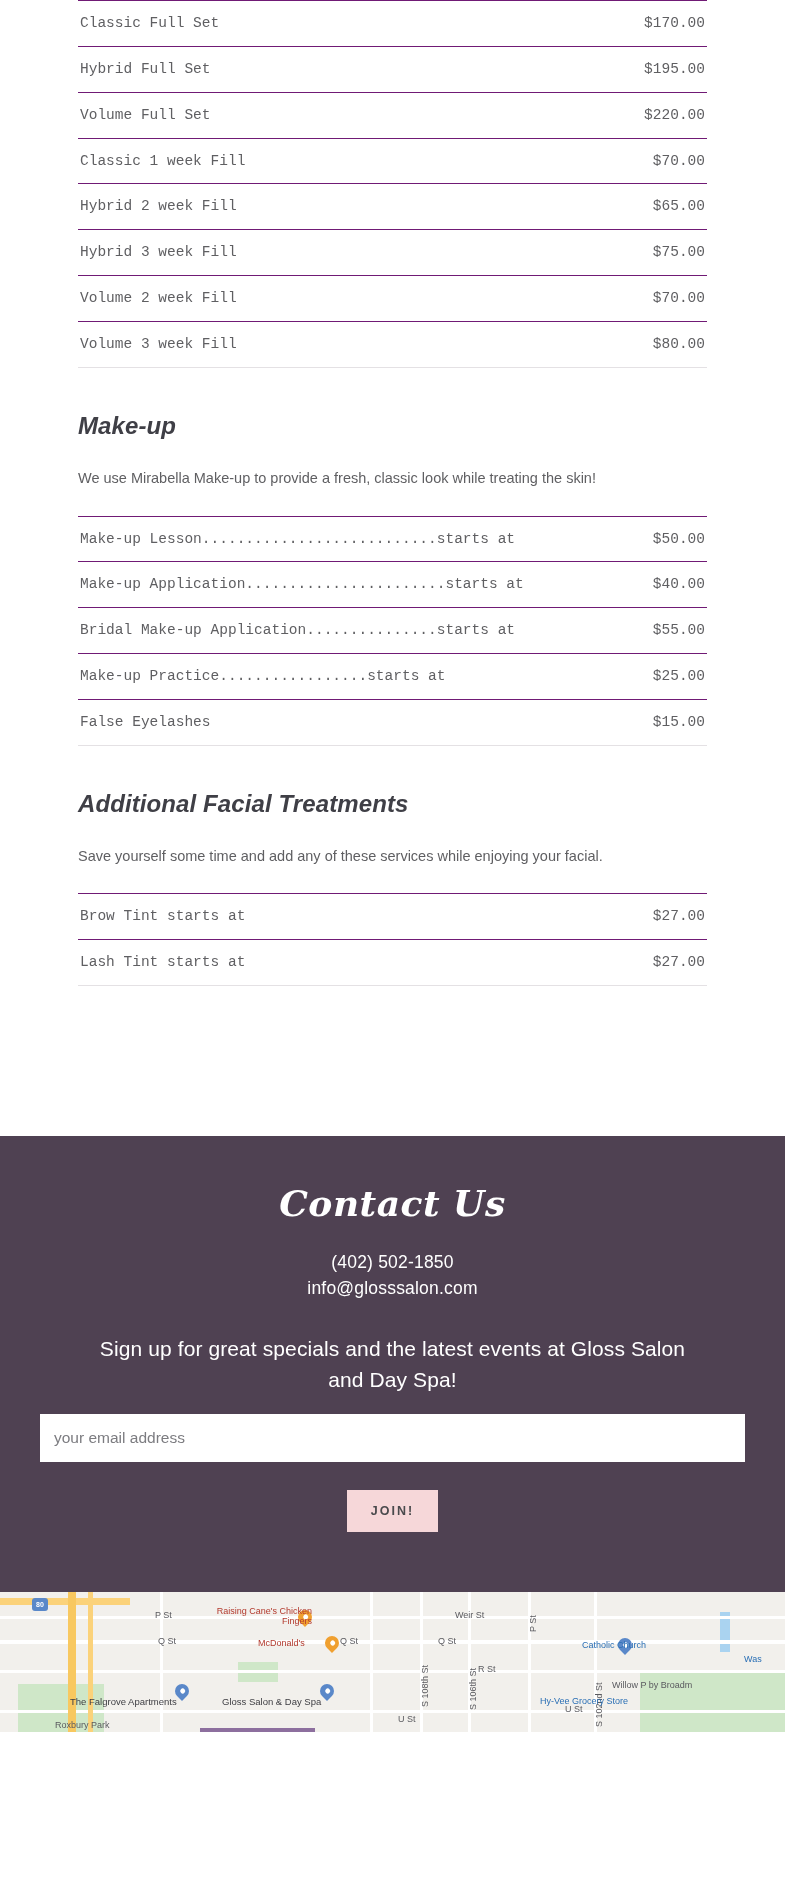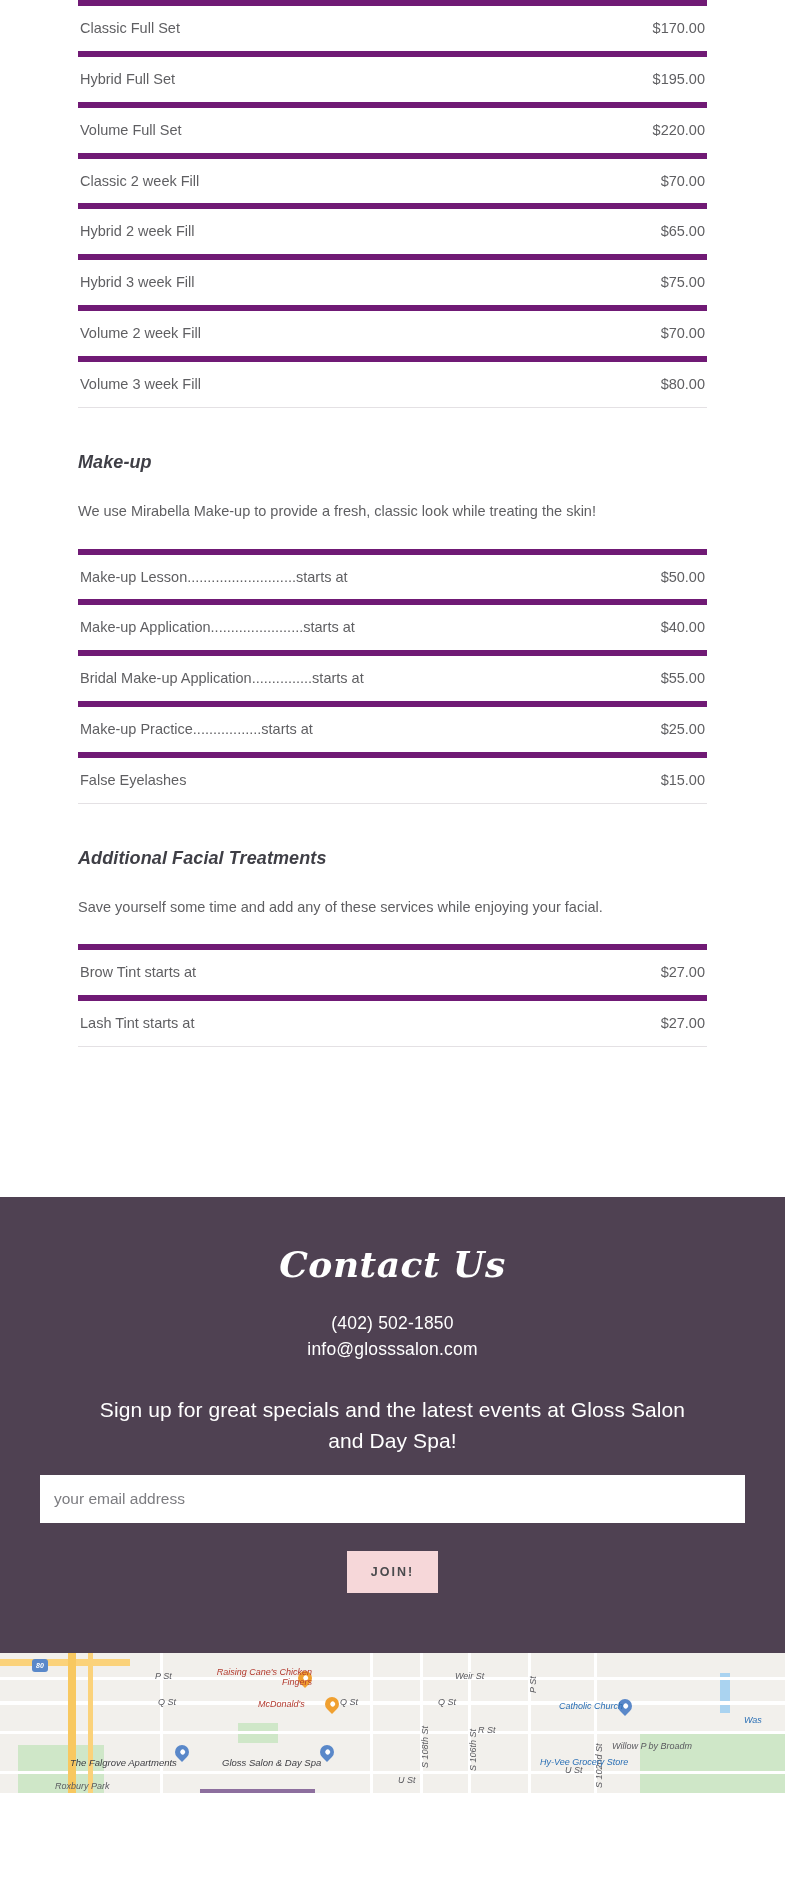--- a/index.html
+++ b/index.html
@@ -20,39 +20,40 @@
   
   .content {
     padding: 0 78px;
   }
   .price-table {
     width: 100%;
     border-collapse: collapse;
     margin: 0;
   }
   .price-table tr {
-    border-top: 6px solid #701a75;
+    border-top: 1px solid #701a75;
+    font-family: Liberation Mono, monospace;
   }
   .price-table tr:last-child {
     border-bottom: 1px solid #e4e1e4;
   }
   .price-table td {
     padding: 13px 2px 13px 2px;
     font-size: 14.5px;
     color: #5f5f62;
     line-height: 1.3;
   }
   .price-table td.price {
     text-align: right;
     white-space: nowrap;
     color: #5f5f62;
   }
 
   .section-title {
-    font-size: 18px;
+    font-size: 24px;
     font-style: italic;
     font-weight: bold;
     color: #3f3f46;
     margin: 44px 0 0 0;
     letter-spacing: 0.1px;
   }
   .section-desc {
     font-size: 14.5px;
     color: #5f5f62;
     margin: 28px 0 26px 0;
@@ -121,21 +122,20 @@
     font-family: "Liberation Sans", sans-serif;
   }
 
   
   .map {
     position: relative;
     height: 140px;
     background: #bef264;
     overflow: hidden;
     font-family: "Liberation Sans", sans-serif;
-    font-style: italic;
   }
   .map-bg { position: absolute; inset: 0; background: #f2f0ec; }
   .road-h, .road-v, .road-d {
     position: absolute;
     background: #ffffff;
   }
   .hwy { background: #fbd27a; }
   .hwy-major { background: #f8c860; }
   .park { position: absolute; background: #cfe7c8; }
   .water { position: absolute; background: #aad3f0; }
@@ -196,21 +196,21 @@
         </tr>
         <tr>
           <td>Hybrid Full Set</td>
           <td class="price">$195.00</td>
         </tr>
         <tr>
           <td>Volume Full Set</td>
           <td class="price">$220.00</td>
         </tr>
         <tr>
-          <td>Classic 2 week Fill</td>
+          <td>Classic 1 week Fill</td>
           <td class="price">$70.00</td>
         </tr>
         <tr>
           <td>Hybrid 2 week Fill</td>
           <td class="price">$65.00</td>
         </tr>
         <tr>
           <td>Hybrid 3 week Fill</td>
           <td class="price">$75.00</td>
         </tr>
@@ -325,19 +325,19 @@
     <div class="map-label v" style="left:528px; top:40px;">P St</div>
     <div class="map-label v" style="left:420px; top:115px;">S 108th St</div>
     <div class="map-label v" style="left:468px; top:118px;">S 106th St</div>
     <div class="map-label v" style="left:594px; top:135px;">S 102nd St</div>
 
     <div class="map-label poi-red" style="left:212px; top:14px; text-align:right; width:100px; white-space:normal; line-height:1.15;">Raising Cane's Chicken Fingers</div>
     <div class="map-label poi-red" style="left:258px; top:46px;">McDonald's</div>
     <div class="map-label brand" style="left:70px; top:104px;">The Falgrove Apartments</div>
     <div class="map-label brand" style="left:222px; top:104px;">Gloss Salon &amp; Day Spa</div>
     <div class="map-label poi-blue" style="left:540px; top:104px;">Hy-Vee Grocery Store</div>
-    <div class="map-label poi-blue" style="left:559px; top:48px;">Catholic Church</div>
+    <div class="map-label poi-blue" style="left:582px; top:48px;">Catholic Church</div>
     <div class="map-label poi-blue" style="left:744px; top:62px;">Was</div>
     <div class="map-label" style="left:612px; top:88px; width:120px; white-space:normal; line-height:1.15;">Willow P by Broadm</div>
     <div class="map-label" style="left:55px; top:128px;">Roxbury Park</div>
   </div>
 
 </div>
 
 </body></html>

